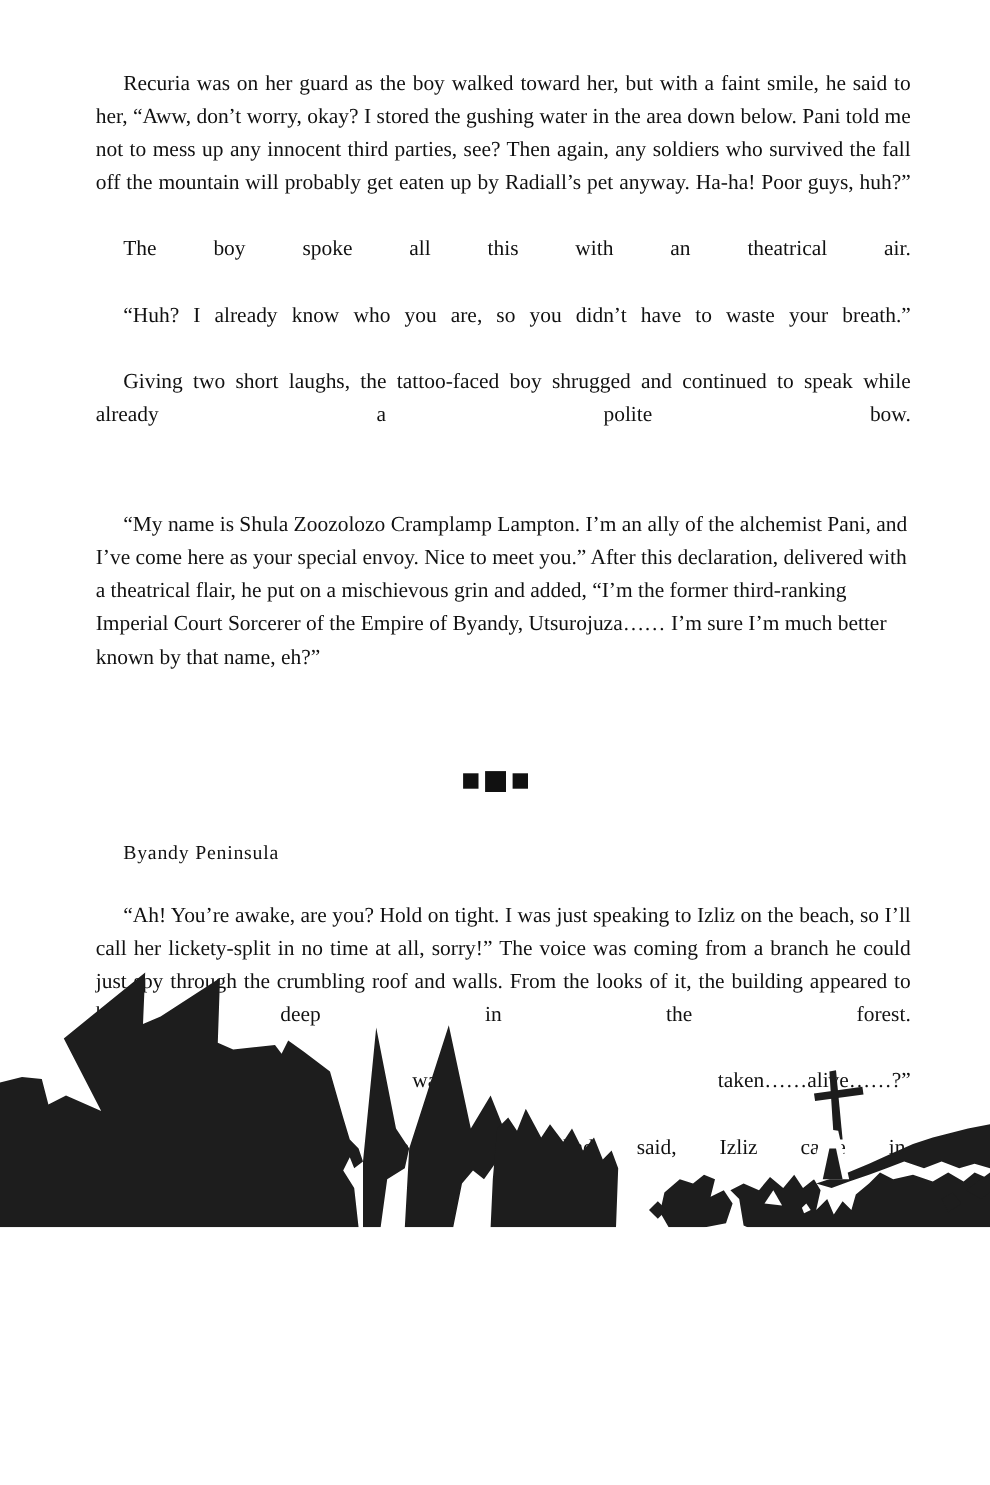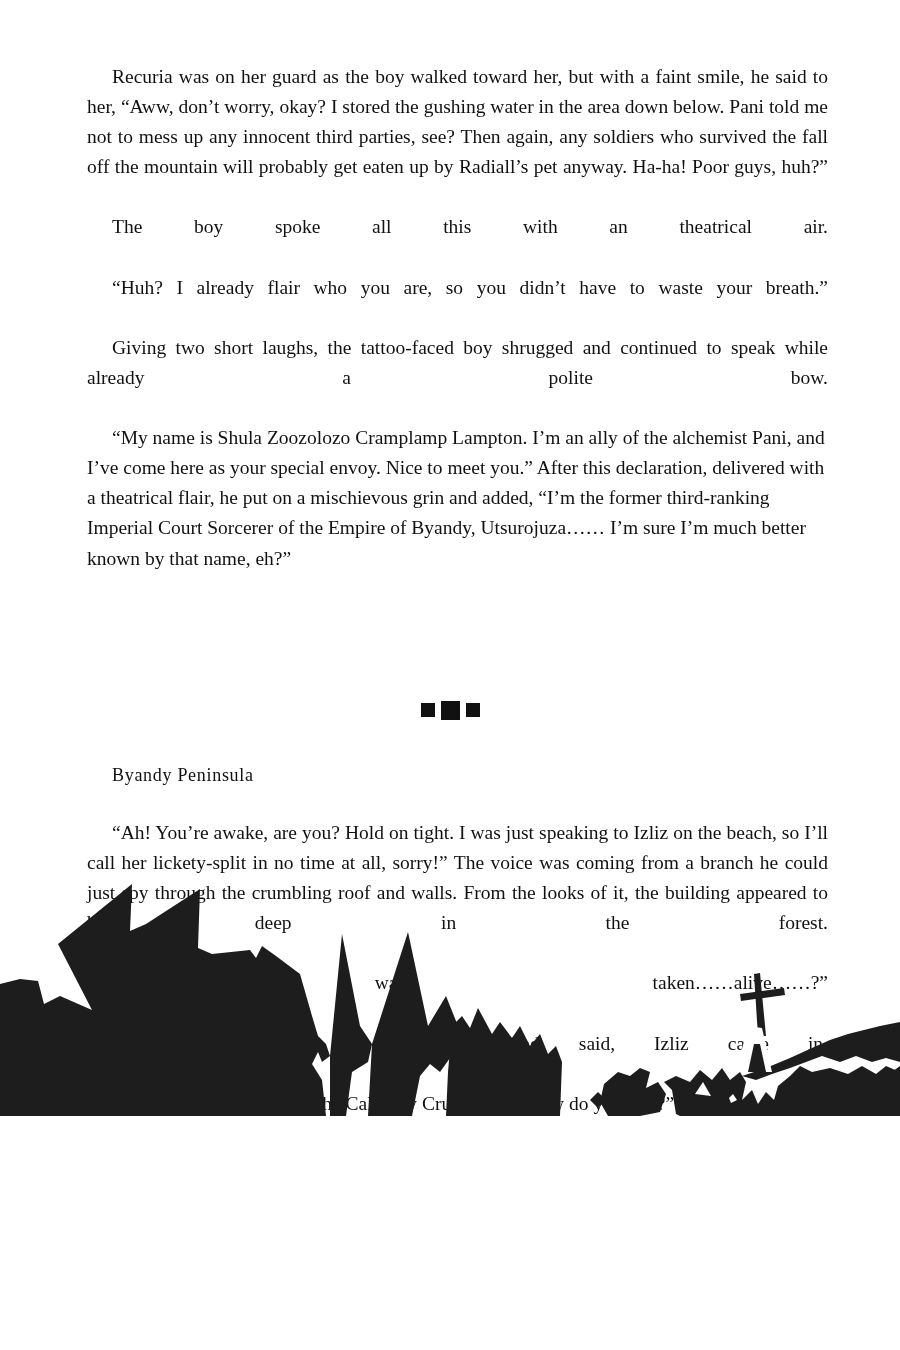--- a/index.html
+++ b/index.html
@@ -31,20 +31,21 @@
     line-height: 30.1px;
     text-align: justify;
     text-justify: inter-word;
     text-indent: 25px;
     hyphens: none;
     -webkit-hyphens: none;
   }
 
   p.para:last-of-type {
     text-align: left;
+    margin-top: 40px;
   }
 
   
   p.para::after {
     content: "";
     display: inline-block;
     width: 100%;
   }
 
   .scene-break {
@@ -94,21 +95,21 @@
   }
 </style>
 </head>
 <body>
 
 <div class="page">
 
   <div class="text-column">
     <p class="para">Recuria was on her guard as the boy walked toward her, but with a faint smile, he said to her, “Aww, don’t worry, okay? I stored the gushing water in the area down below. Pani told me not to mess up any innocent third parties, see? Then again, any soldiers who survived the fall off the mountain will probably get eaten up by Radiall’s pet anyway. Ha-ha! Poor guys, huh?”</p>
     <p class="para">The boy spoke all this with an theatrical air.</p>
-    <p class="para">“Huh? I already flair who you are, so you didn’t have to waste your breath.”</p>
+    <p class="para">“Huh? I already know who you are, so you didn’t have to waste your breath.”</p>
     <p class="para">Giving two short laughs, the tattoo-faced boy shrugged and continued to speak while already a polite bow.</p>
     <p class="para">“My name is Shula Zoozolozo Cramplamp Lampton. I’m an ally of the alchemist Pani, and I’ve come here as your special envoy. Nice to meet you.” After this declaration, delivered with a theatrical flair, he put on a mischievous grin and added, “I’m the former third-ranking Imperial Court Sorcerer of the Empire of Byandy, Utsurojuza…… I’m sure I’m much better known by that name, eh?”</p>
   </div>
 
   <div class="scene-break">
     <span class="sq sq-outer"></span>
     <span class="sq sq-center"></span>
     <span class="sq sq-outer"></span>
   </div>
 

